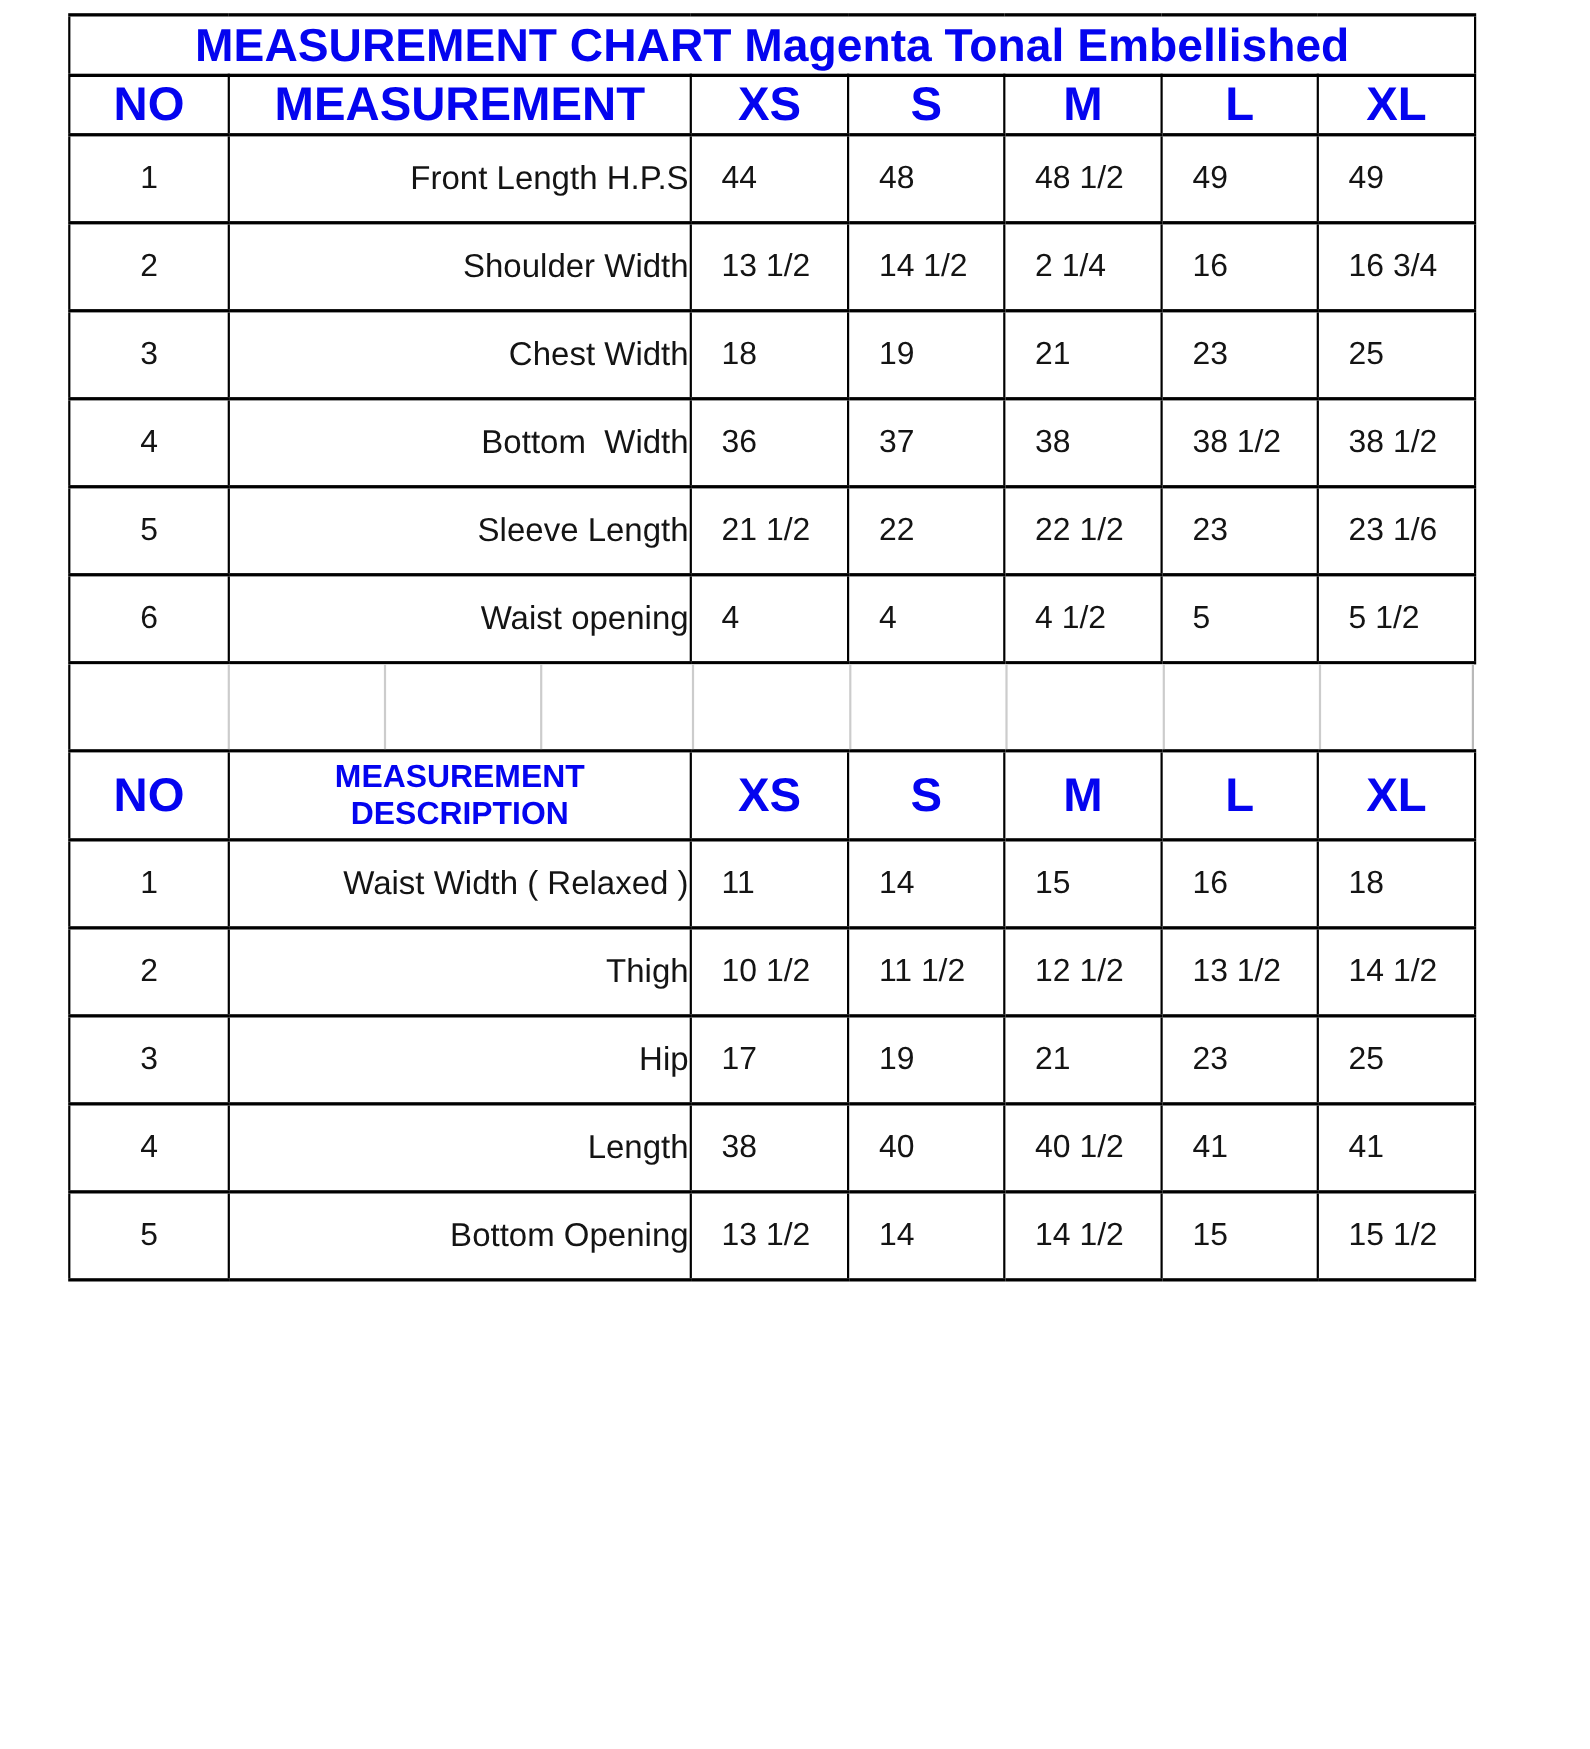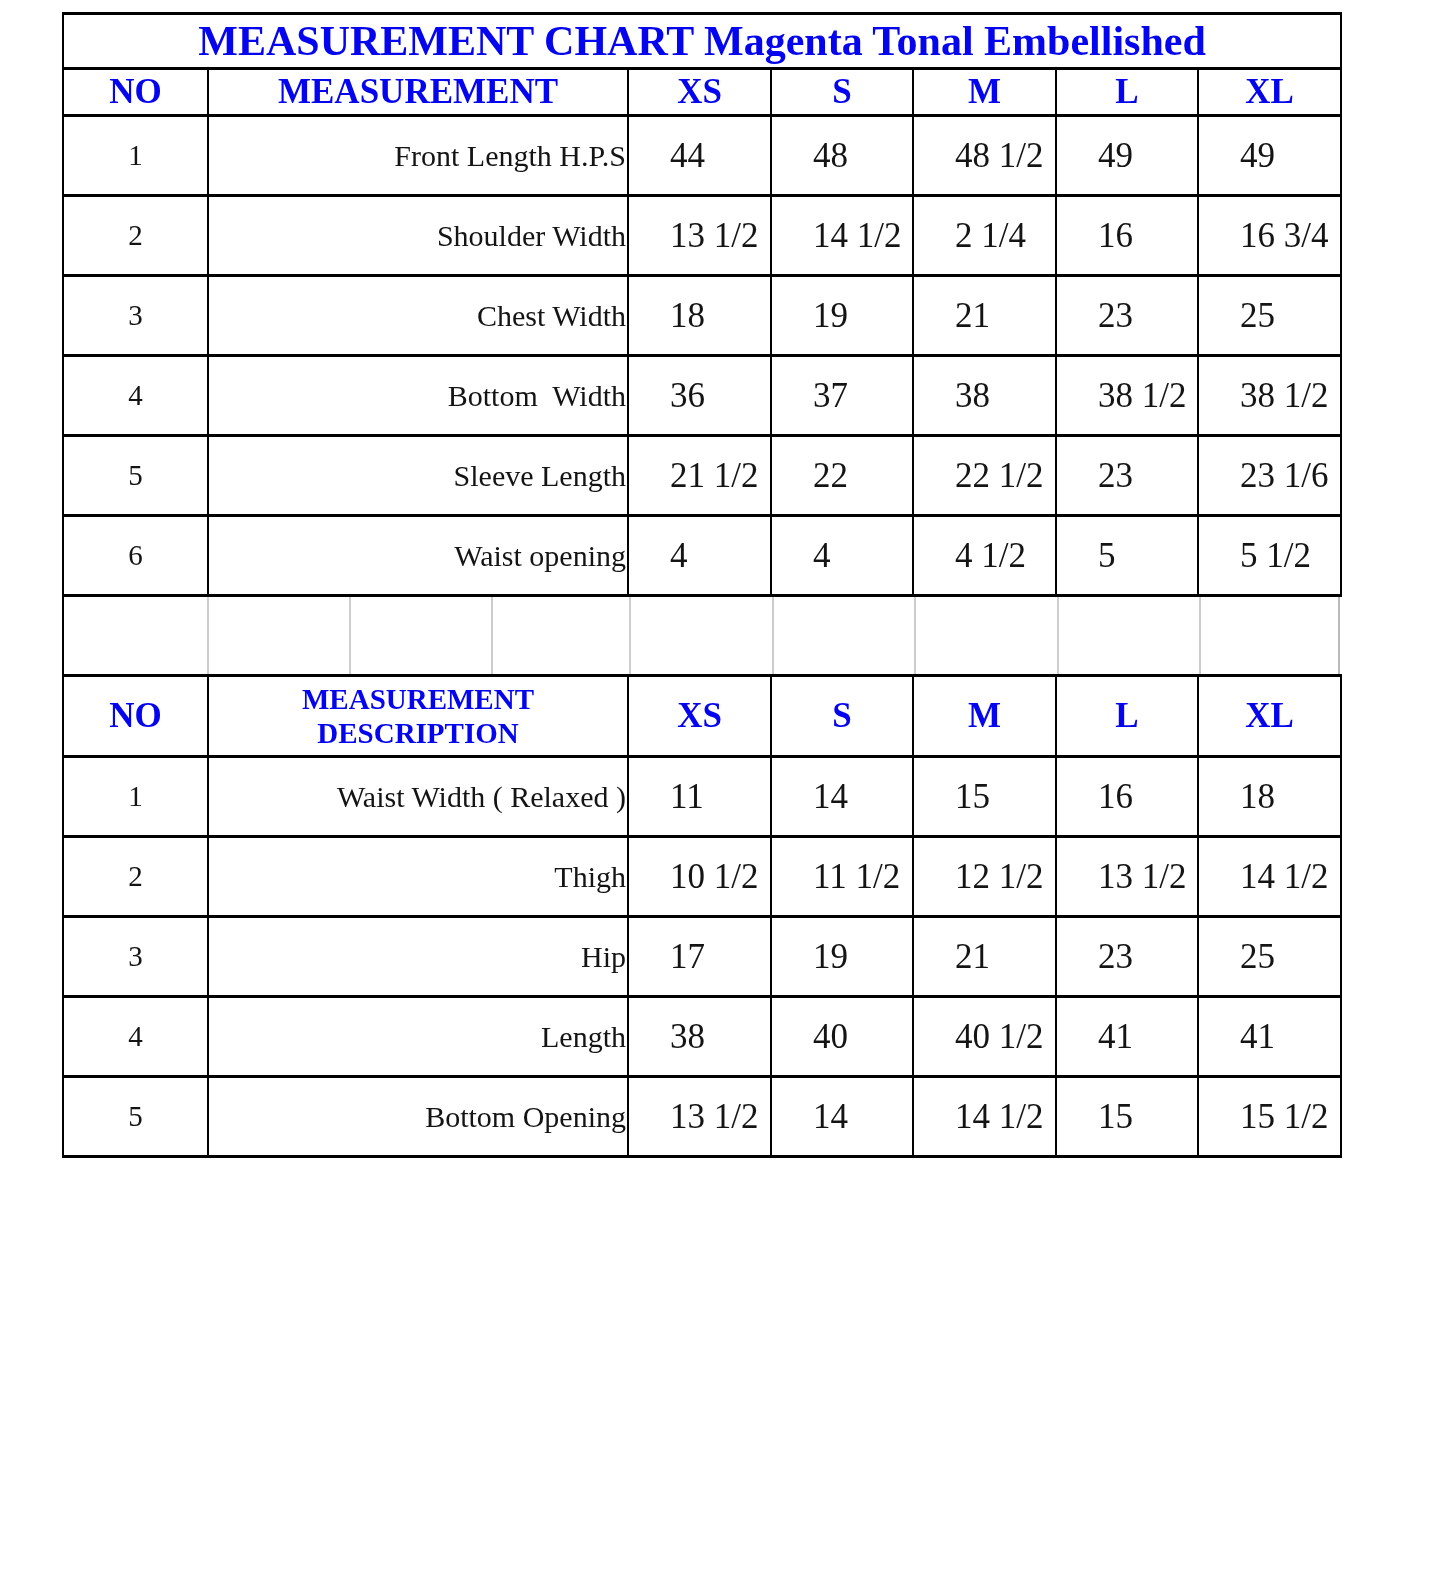--- a/index.html
+++ b/index.html
@@ -18,21 +18,20 @@
   .sheet {
     position: absolute;
     left: 62px;
     top: 12px;
     width: 1278px;
   }
   table.t {
     border-collapse: collapse;
     table-layout: fixed;
     width: 1278px;
-    font-family: Liberation Serif, serif;
   }
   table.t td, table.t th {
     border-style: solid;
     border-color: var(--line, #000000);
     border-left-width: 2px;
     border-right-width: 2px;
     border-top-width: 3px;
     border-bottom-width: 3px;
     overflow: hidden;
     vertical-align: middle;
@@ -43,41 +42,41 @@
     text-align: center;
     color: var(--blue, #0404ef);
     font-weight: bold;
     font-size: 42px;
     letter-spacing: 0px;
   }
   .title-cell.t2 { height: 72px; font-size: 42px; }
   .hdr {
     color: var(--blue, #0404ef);
     font-weight: bold;
-    font-size: 35px;
+    font-size: 43px;
     text-align: center;
   }
   .hdr1 { height: 42px; }
   .hdr2 { height: 76px; }
   .hdr-desc { font-size: 29px; line-height: 1.18; padding: 0 70px; }
   .c-no {
     height: 75px;
     text-align: center;
     font-size: 29px;
   }
   .c-label {
     text-align: right;
     padding-left: 10px;
     font-size: 30px;
     white-space: pre-wrap;
   }
   .c-val {
     text-align: left;
-    padding-left: 41px;
-    font-size: 35px;
+    padding-left: 27px;
+    font-size: 29px;
     margin-left: 20px;
   }
   .spacer {
     position: relative;
     height: 77px;
     border-left: 2px solid var(--line, #000000);
     border-right: 2px solid #b9b9b9;
     background: #ffffff;
   }
   .gridline {

